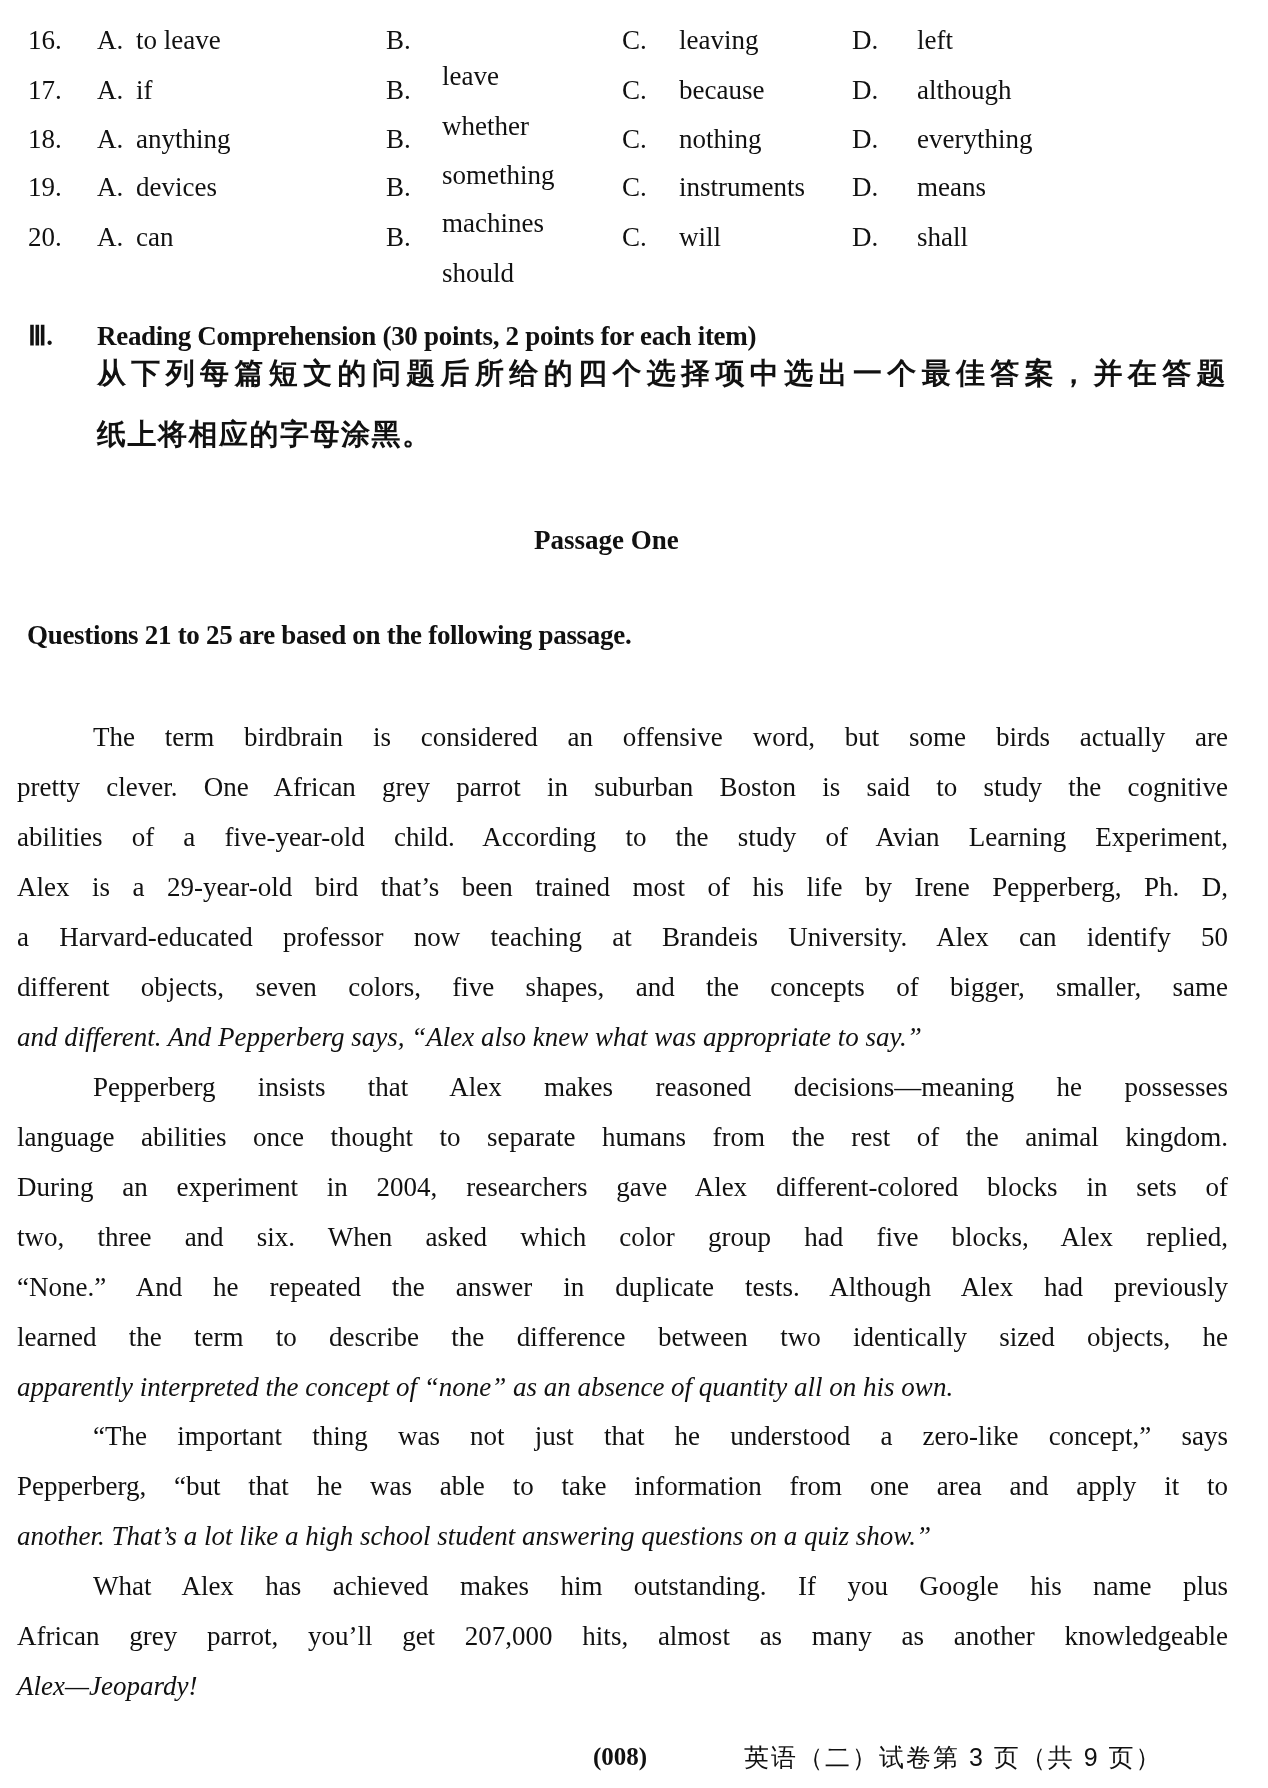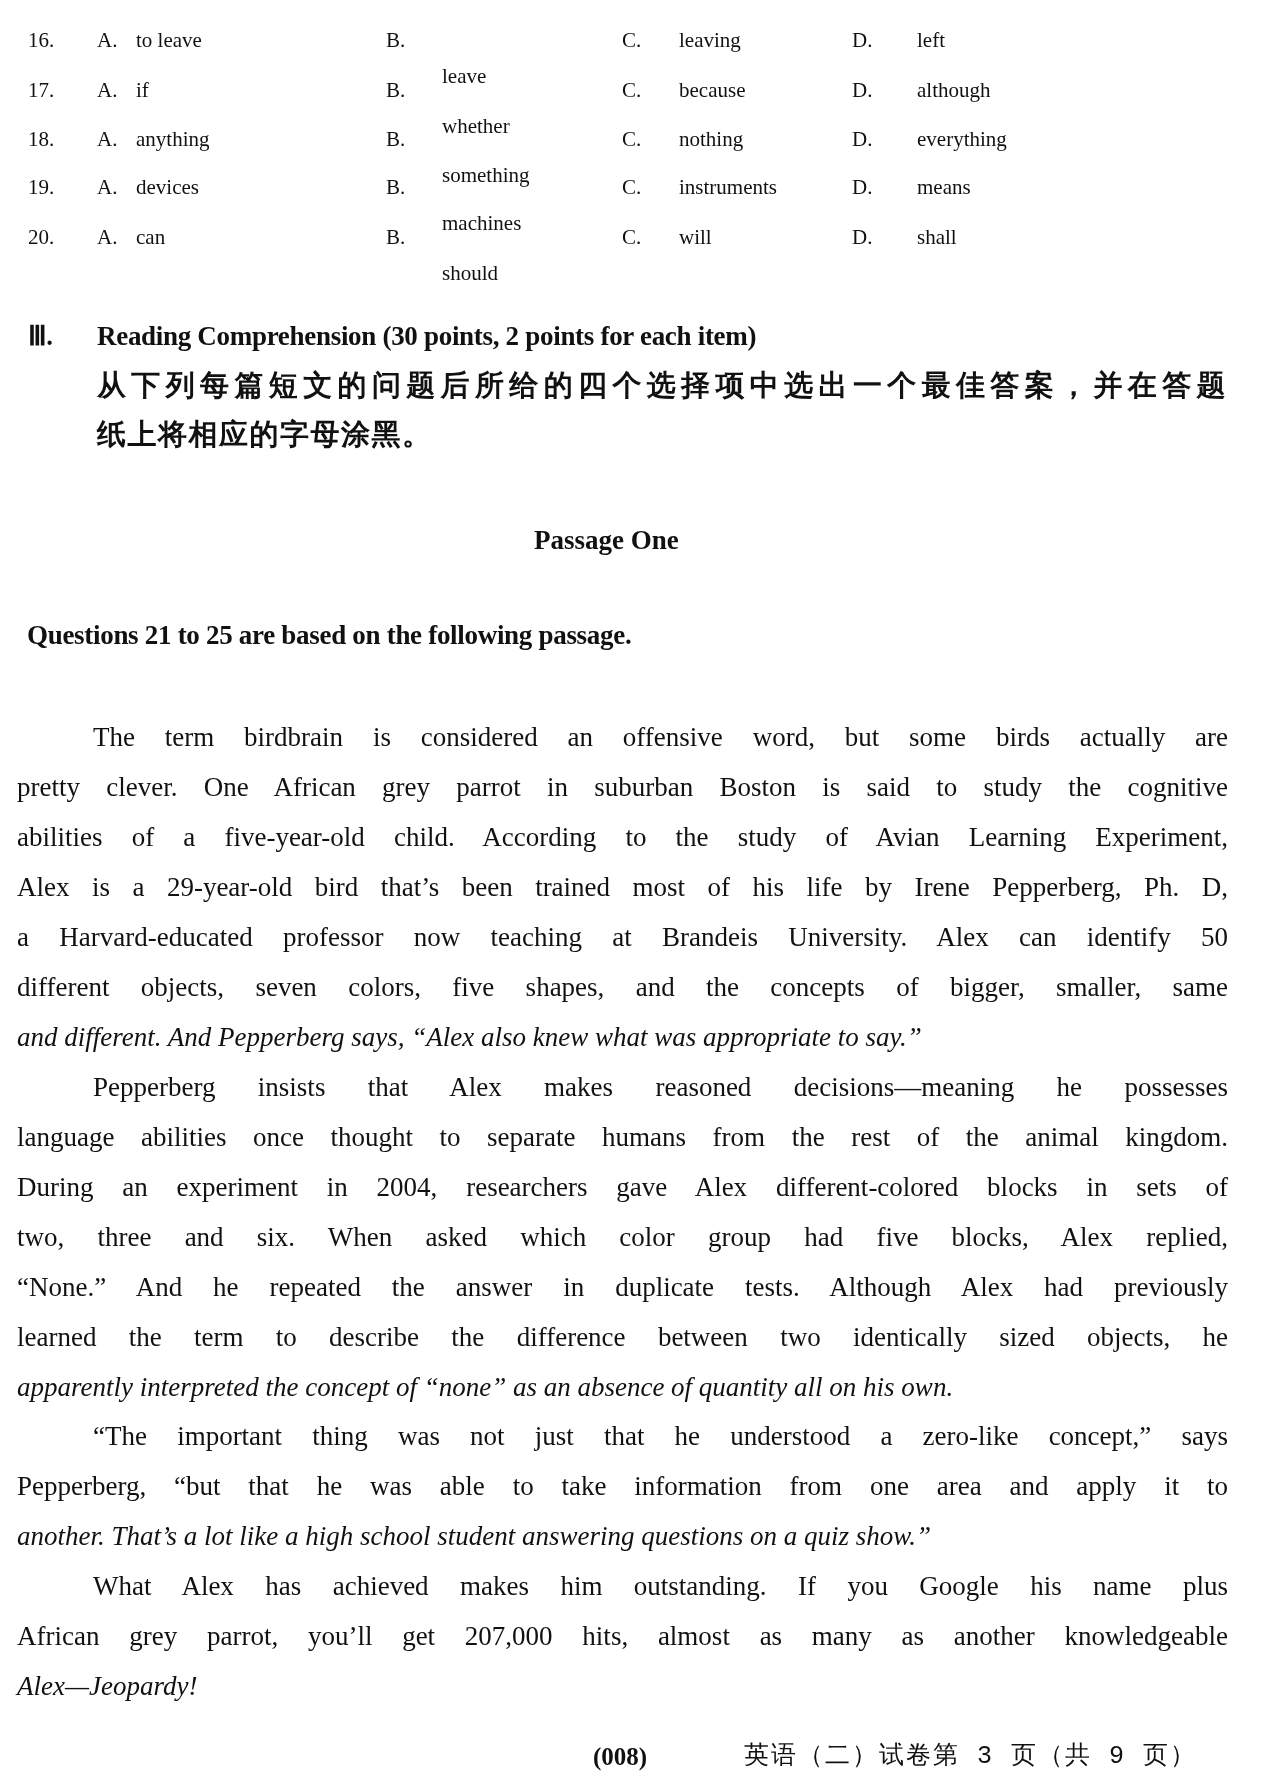--- a/index.html
+++ b/index.html
@@ -2,51 +2,51 @@
 <html><head>
 <meta charset="utf-8">
 <style>
   html, body { margin: 0; padding: 0; background: #ffffff; }
   body {
     width: 1268px; height: 1788px; position: relative; overflow: hidden;
     font-family: "Liberation Serif", "DejaVu Serif", serif;
     color: #111111;
   }
   .abs { position: absolute; white-space: nowrap; }
-  .opt-row { position: absolute; left: 0; width: 1088px; height: 36px; font-size: 21px; line-height: 36px; }
+  .opt-row { position: absolute; left: 0; width: 1088px; height: 36px; font-size: 27px; line-height: 36px; }
   .opt-row span { position: absolute; top: 0; white-space: nowrap; }
   .qnum { left: 28px; }
   .la { left: 97px; }
   .ta { left: 136px; }
   .lb { left: 386px; }
   .tb { left: 442px; margin-top: 36px; }
   .lc { left: 622px; }
   .tc { left: 679px; }
   .ld { left: 852px; }
   .td { left: 917px; }
 
   .section-heading { left: 28px; top: 318px; font-size: 27px; font-weight: bold; line-height: 36px;
     font-family: "Liberation Serif", serif; letter-spacing: -0.3px; }
   .section-heading .num { display: inline-block; width: 69px; }
   .zh { left: 97px; font-size: 29px; font-weight: bold; line-height: 36px;
     font-family: "DejaVu Sans", sans-serif; letter-spacing: 1.5px; }
-  .zh1 { top: 370px; width: 1130px; text-align: justify; text-align-last: justify; white-space: normal; font-family: Liberation Mono, monospace; }
+  .zh1 { top: 355px; width: 1130px; text-align: justify; text-align-last: justify; white-space: normal; }
   .zh2 { top: 416px; text-align: right; }
 
   .passage-title { left: 534px; top: 522px; font-size: 27px; font-weight: bold; line-height: 36px; }
   .questions-intro { left: 27px; top: 617px; font-size: 27px; font-weight: bold; line-height: 36px; letter-spacing: -0.3px; }
 
   .pline { position: absolute; left: 17px; width: 1211px; font-size: 27px; line-height: 36px; height: 36px;
     text-align: justify; text-align-last: justify; white-space: nowrap; overflow: visible; }
   .pline.indent { left: 93px; width: 1135px; }
   .pline.last { text-align: left; text-align-last: left; font-style: italic; }
 
   .footer-code { left: 593px; top: 1740px; font-size: 25px; font-weight: bold; line-height: 34px; }
   .footer-page { left: 744px; top: 1740px; font-size: 25px; line-height: 34px;
-    font-family: Liberation Mono, monospace; letter-spacing: 2px; }
+    font-family: Liberation Sans, sans-serif; letter-spacing: 2px; }
 </style>
 </head>
 <body>
 
 <div class="opt-row" style="top:22px">
   <span class="qnum">16.</span>
   <span class="la">A.</span>
   <span class="ta">to leave</span>
   <span class="lb">B.</span>
   <span class="tb">leave</span>

